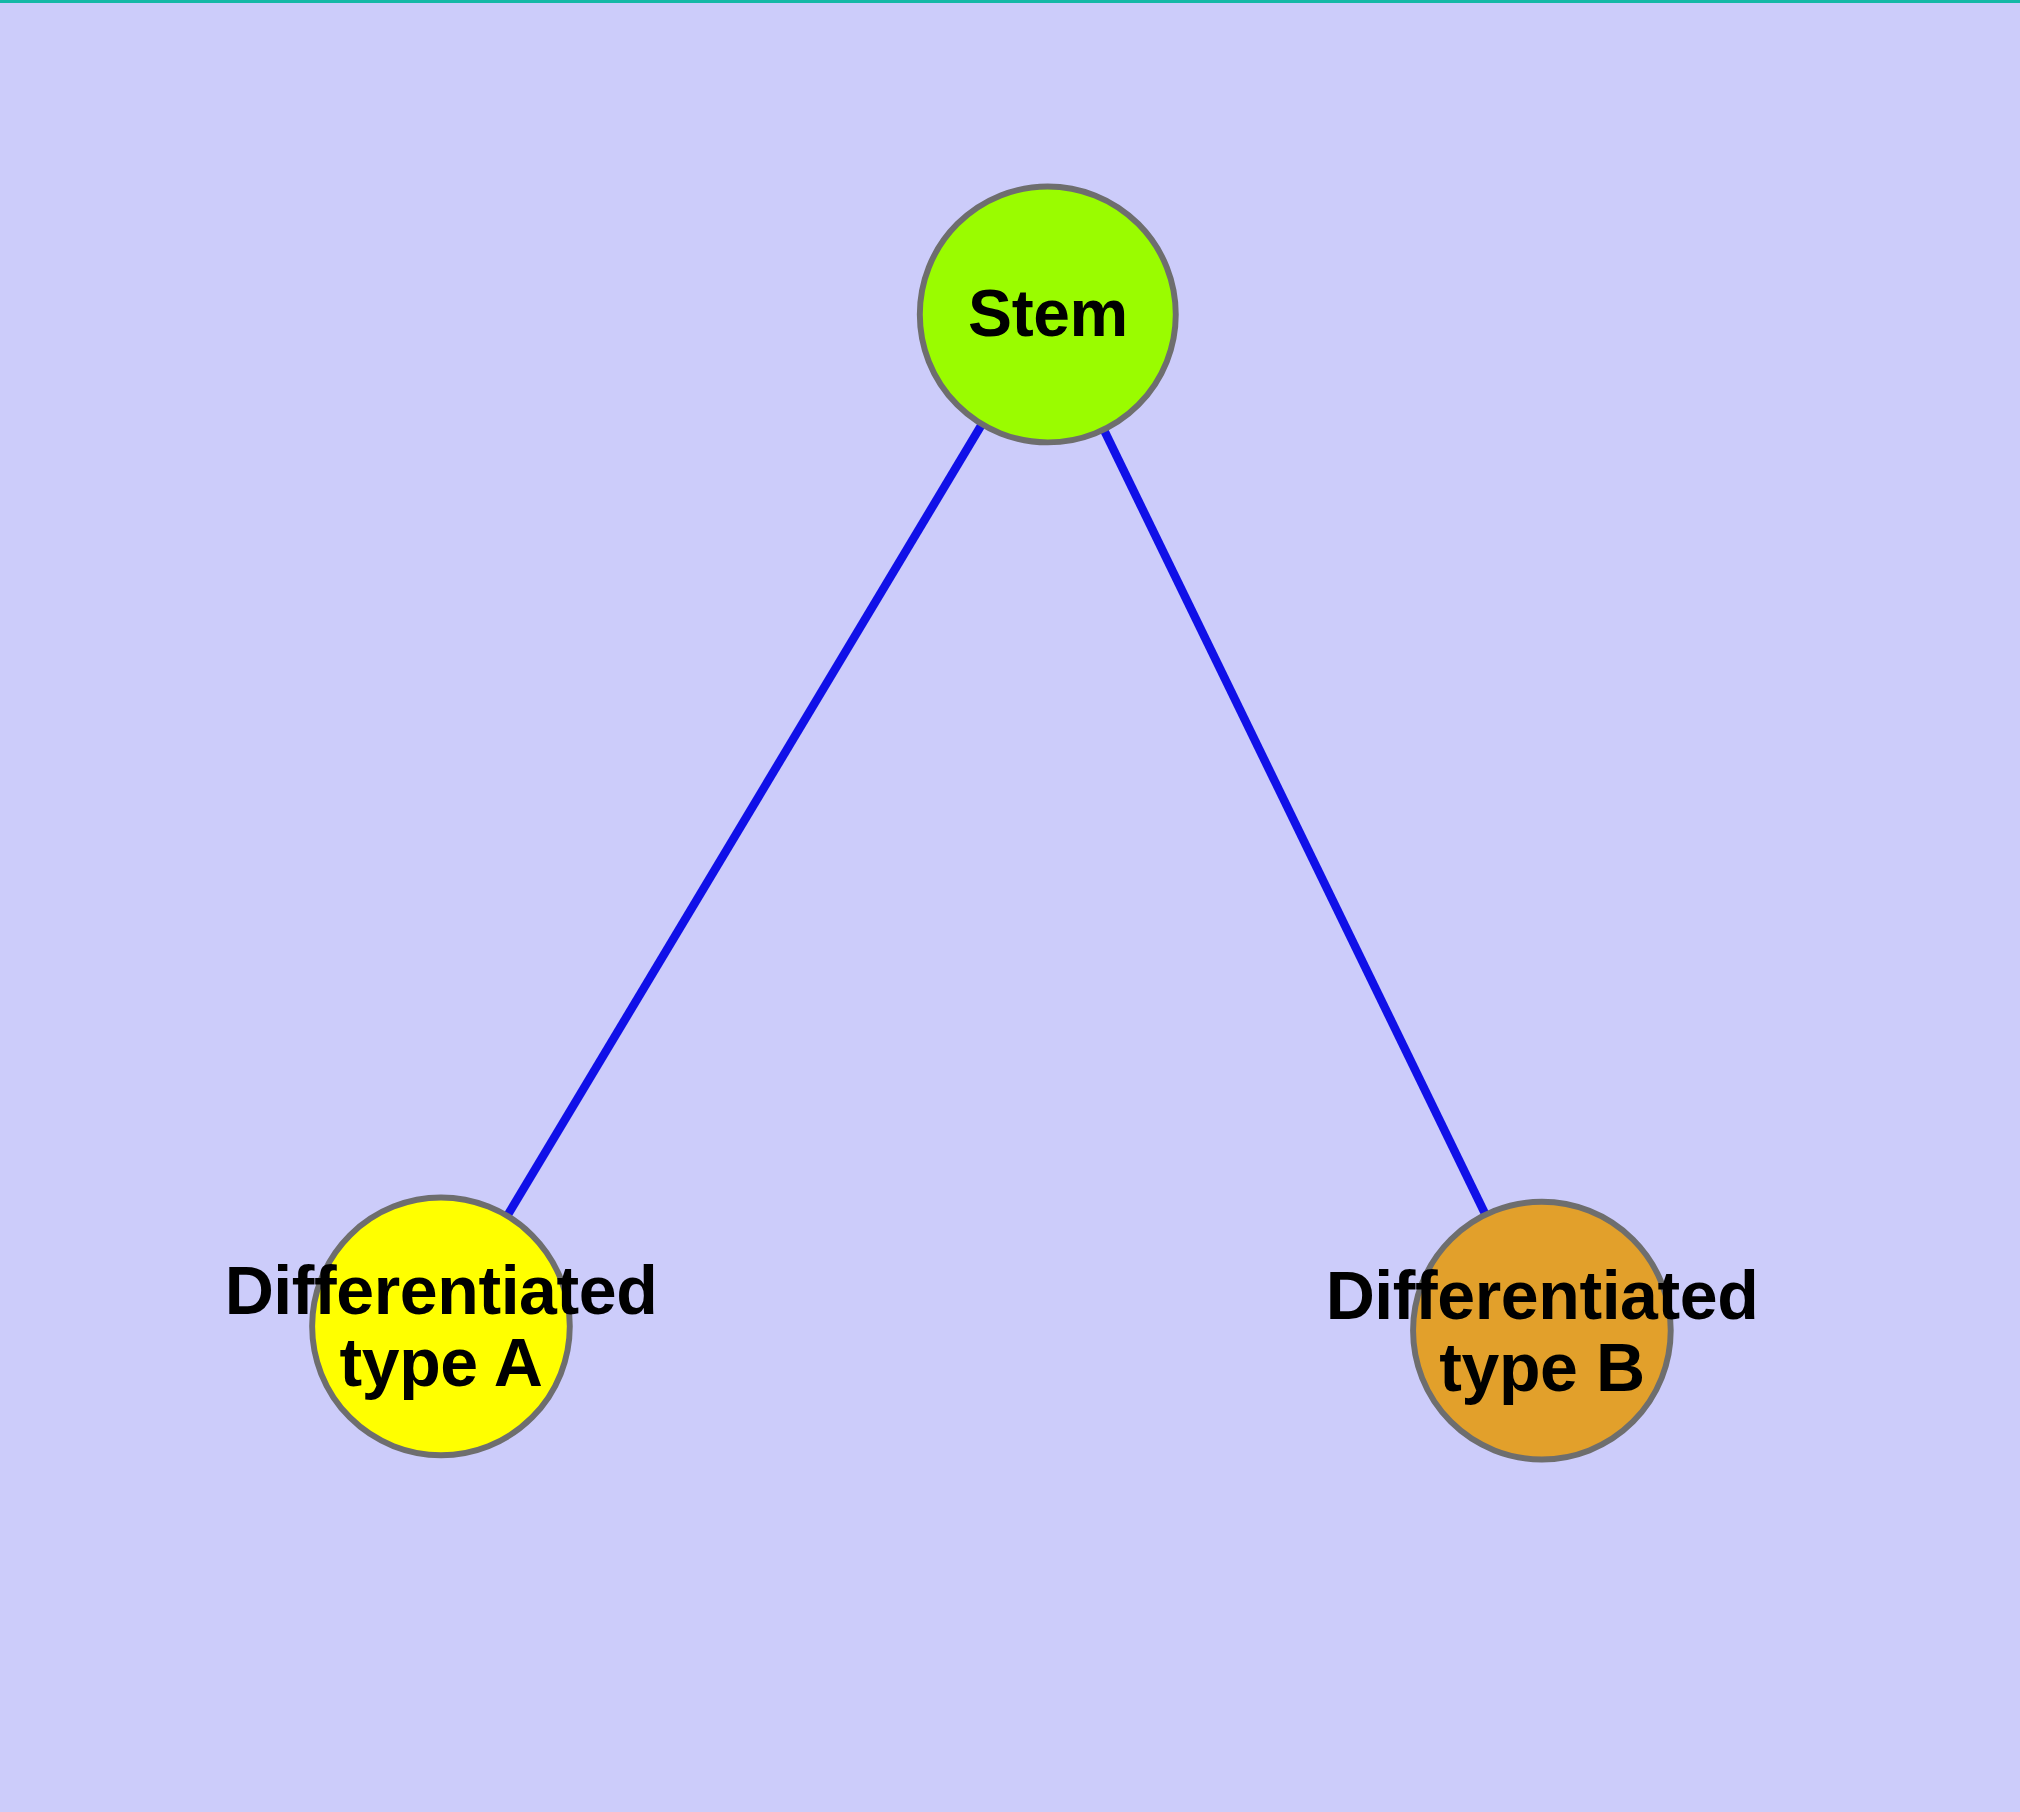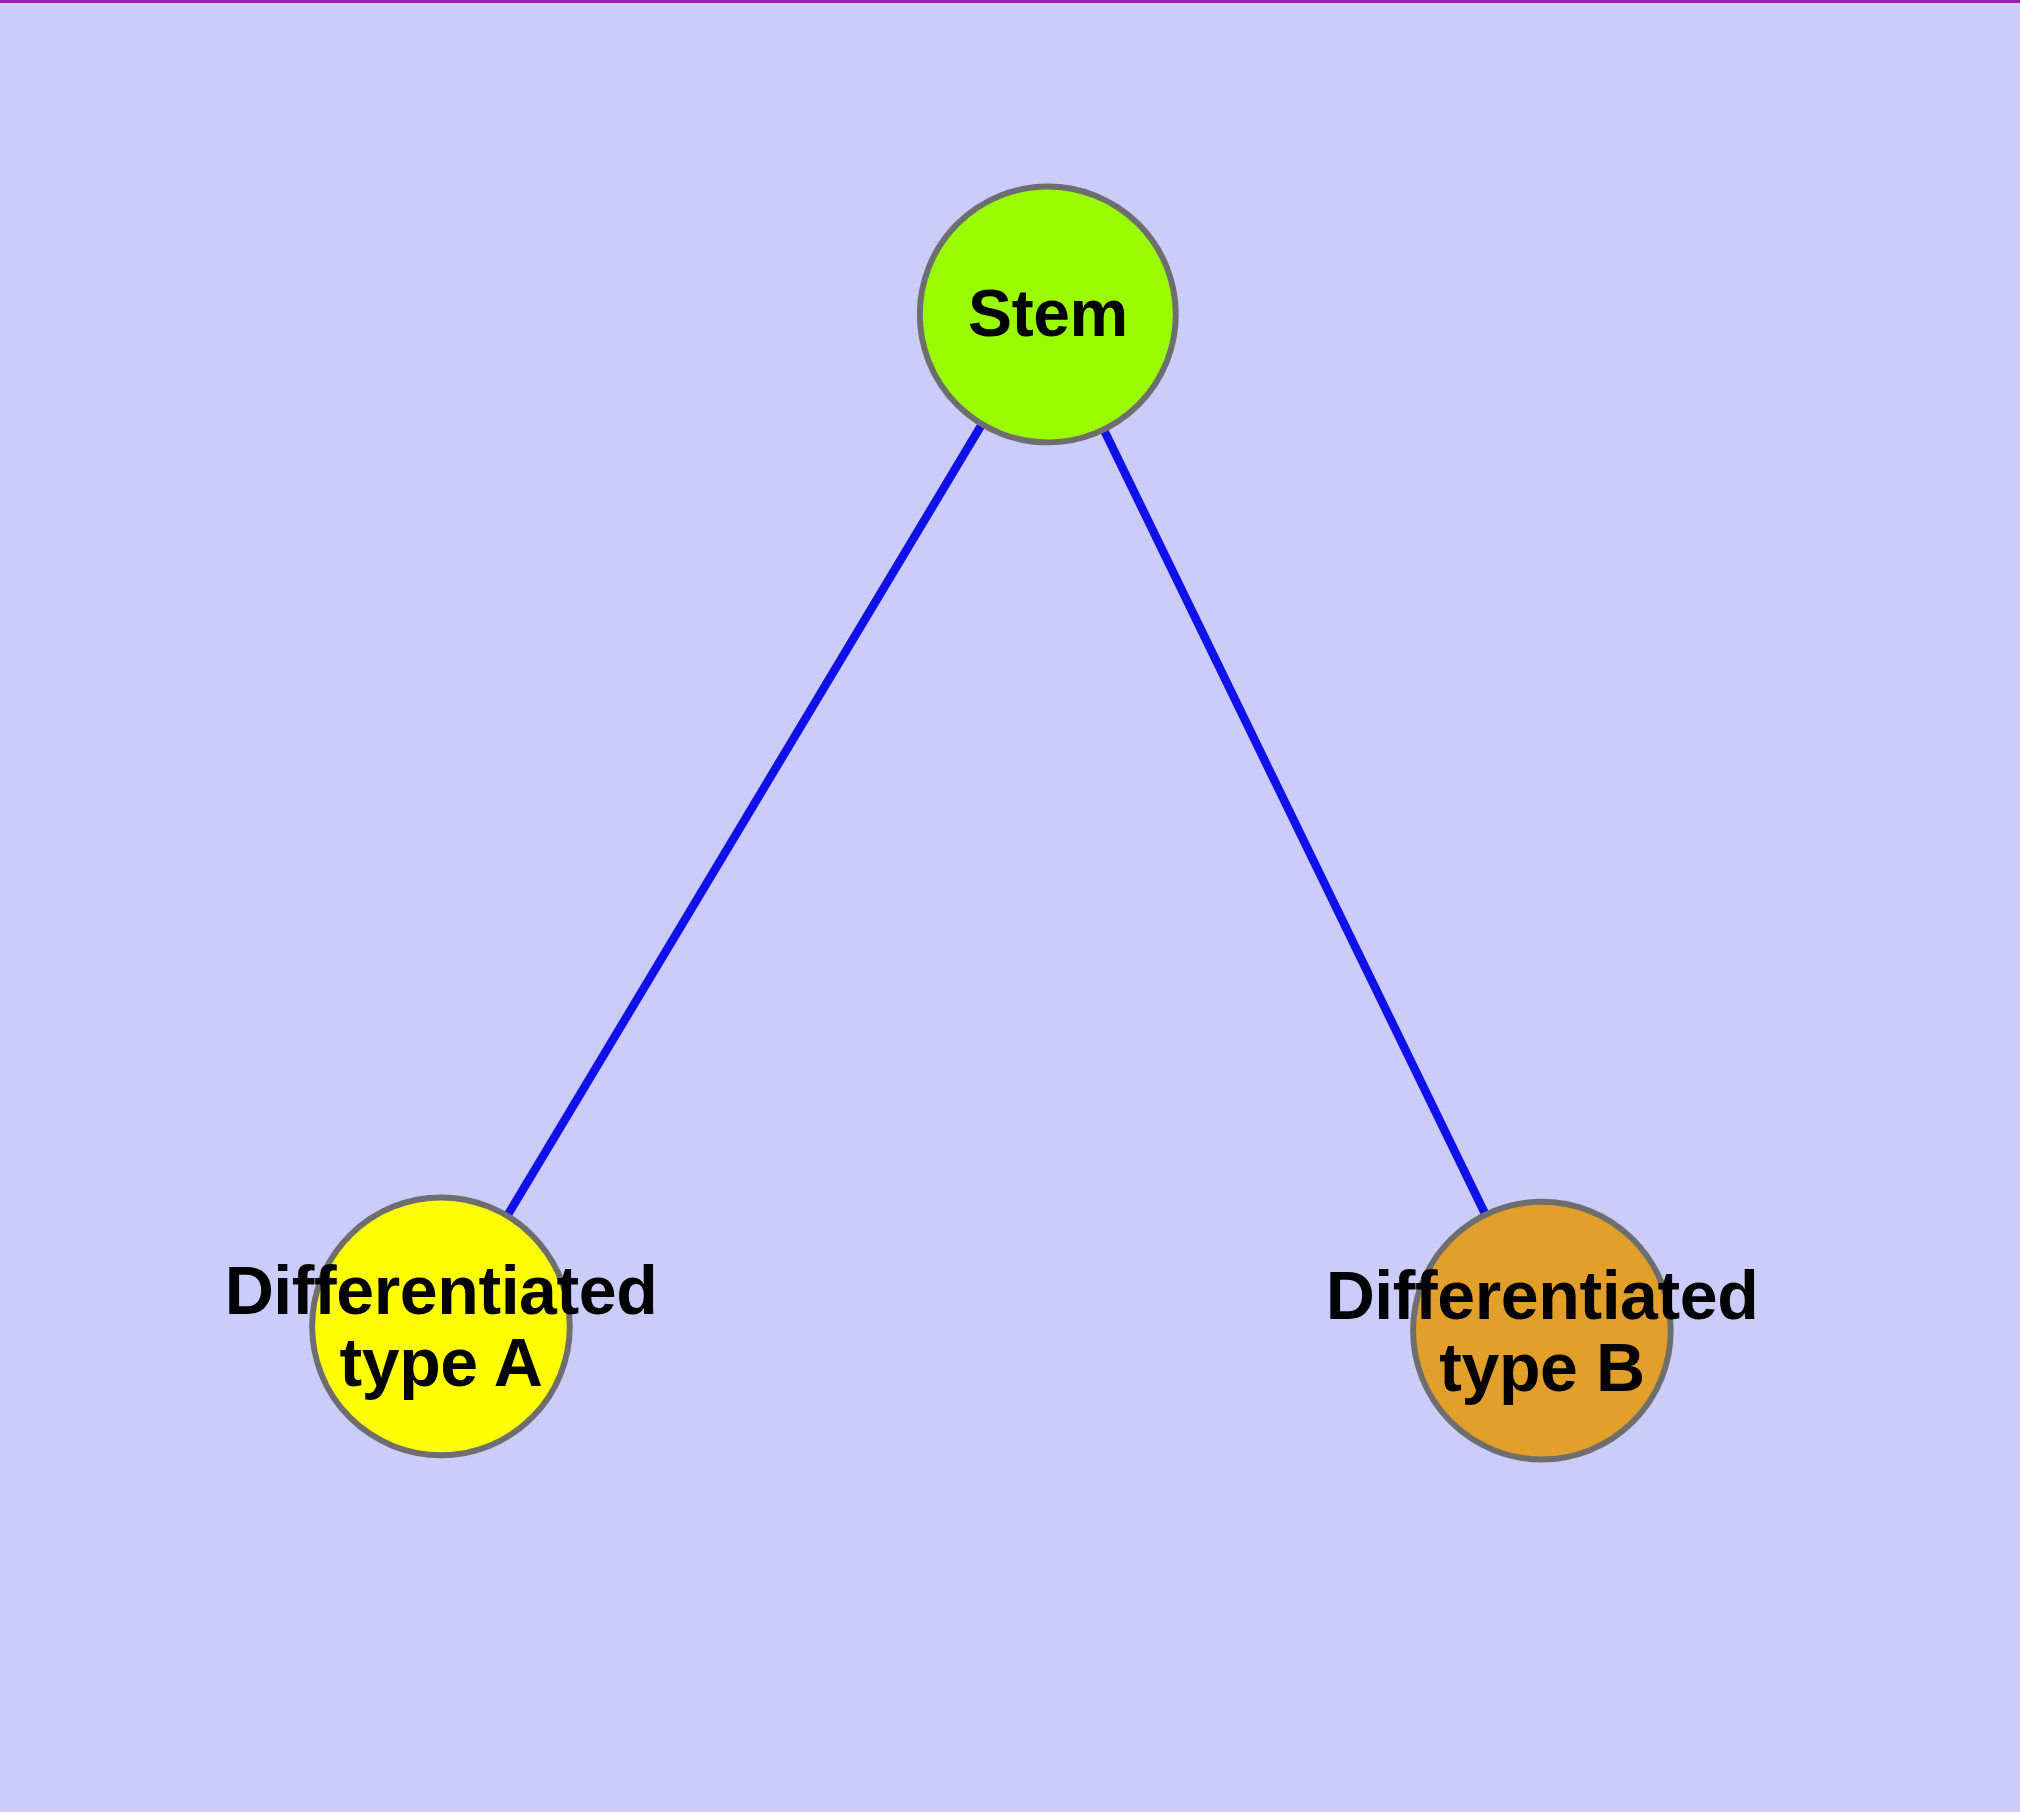--- a/index.html
+++ b/index.html
@@ -6,21 +6,21 @@
   html, body {
     margin: 0;
     padding: 0;
     background: #ffffff;
   }
   #stage {
     position: relative;
     width: 2021px;
     height: 1812px;
     overflow: hidden;
-    background: #a21caf;
+    background: #14b8a6;
     font-family: "Liberation Sans", "DejaVu Sans", sans-serif;
   }
   #canvas-bg {
     position: absolute;
     left: 0;
     top: 2.5px;
     width: 2021px;
     height: 1810px;
     background: #ccccfa;
   }

